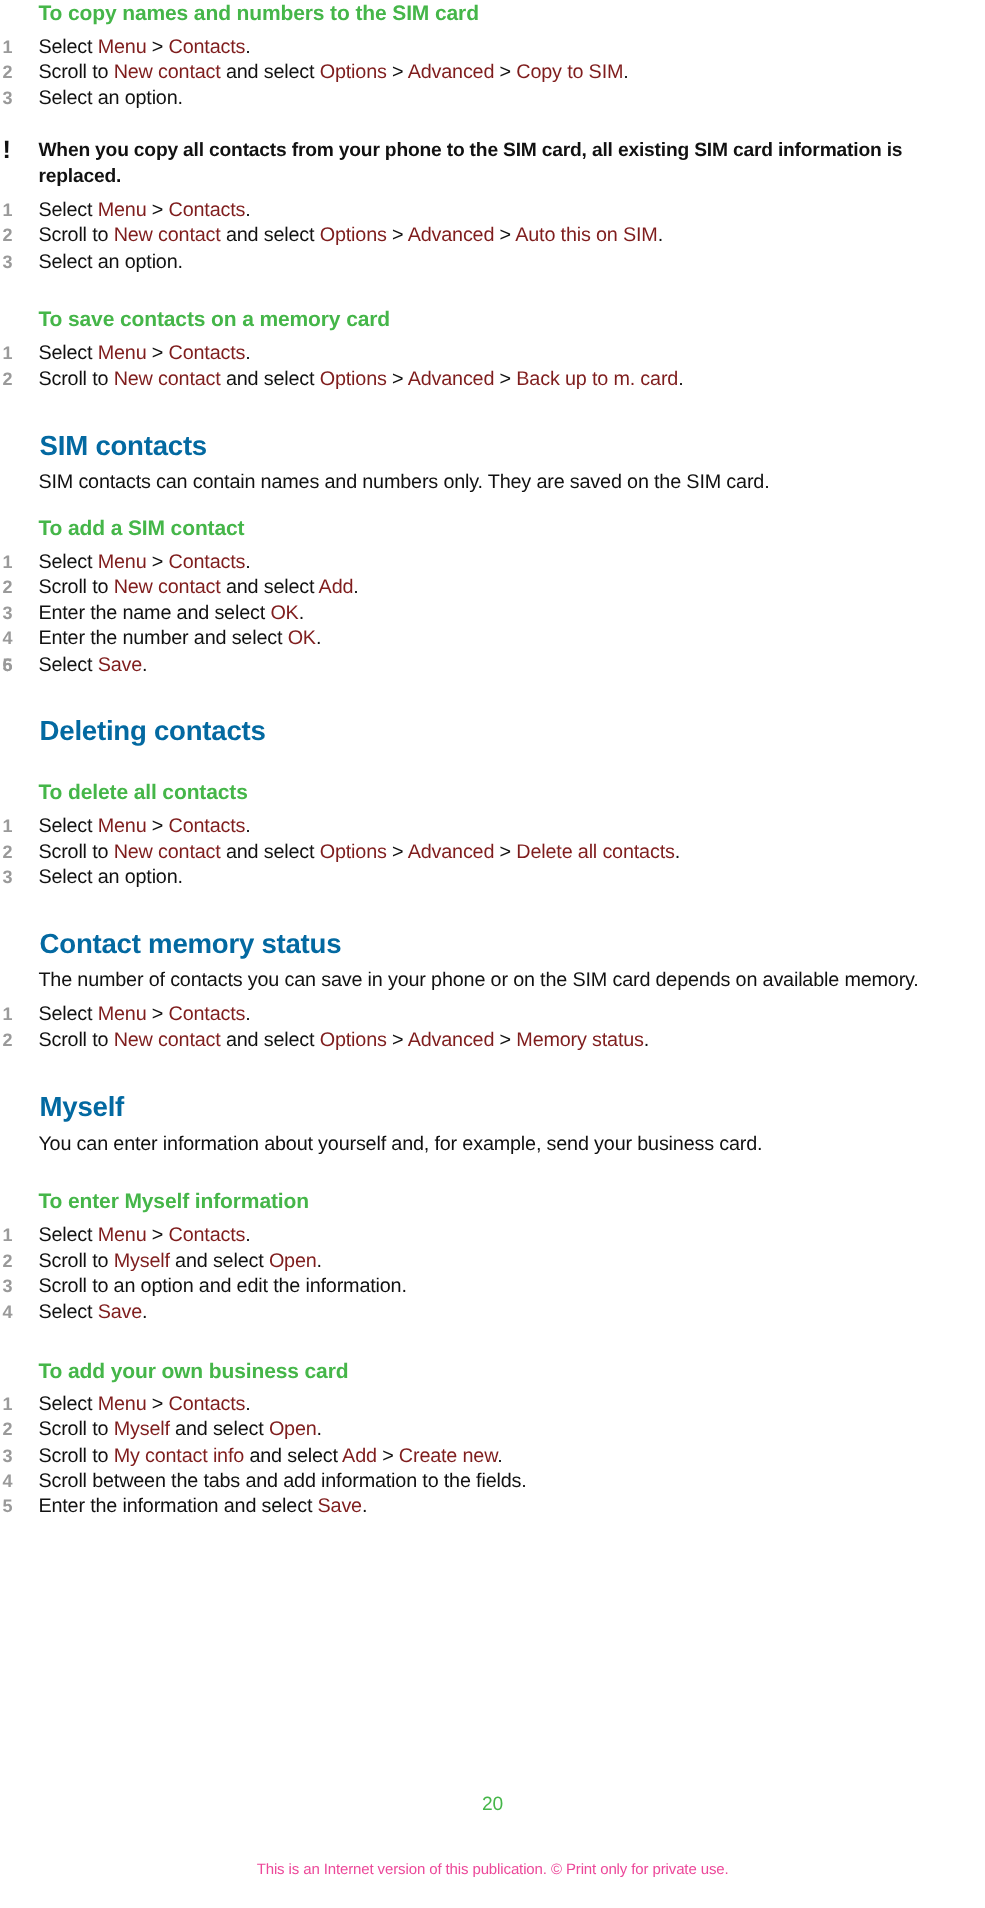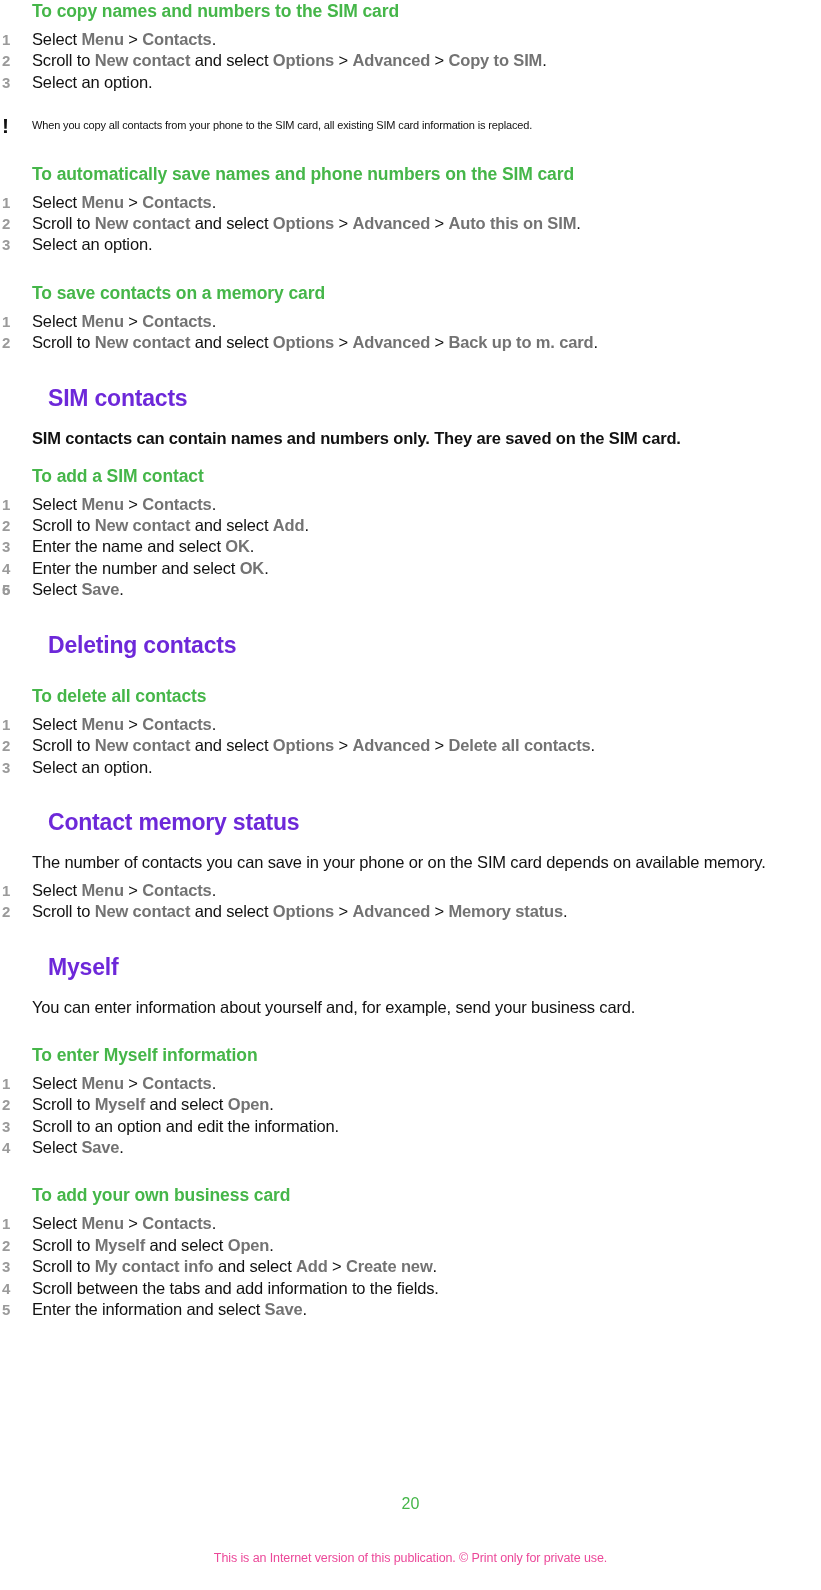--- a/index.html
+++ b/index.html
@@ -28,22 +28,22 @@
     top: 0;
     right: 0;
     width: 789px;
   }
 
   
   h2.section-title {
     font-size: 23px;
     line-height: 28px;
     font-weight: bold;
-    color: #6d28d9;
-    margin: 16px;
+    color: #0369a1;
+    margin: 1px;
     letter-spacing: -0.2px;
   }
   h3.proc-title {
     font-size: 17.5px;
     line-height: 22px;
     font-weight: bold;
     color: #45b649;
     margin: 0;
     letter-spacing: -0.1px;
   }
@@ -75,43 +75,43 @@
     position: absolute;
     left: -30px;
     top: 0;
     width: 18px;
     text-align: left;
     color: #9a9a9a;
     font-weight: bold;
     font-size: 15px;
     line-height: 21.4px;
   }
-  b, strong { font-weight: bold; color: #737373; }
+  b, strong { font-weight: normal; color: #7f1d1d; }
   .gt { font-weight: normal; }
 
   
   .note {
     position: relative;
   }
   .note .note-icon {
     position: absolute;
     left: -30px;
     top: 1px;
     width: 14px;
     height: 22px;
     color: #111111;
     font-weight: bold;
     font-size: 21px;
     line-height: 19px;
     text-align: left;
   }
   .note .note-text {
-    font-size: 11px;
+    font-size: 16px;
     line-height: 21.4px;
-    font-weight: normal;
+    font-weight: bold;
     color: #111111;
     letter-spacing: -0.15px;
     margin: 0;
   }
 
   
   .page-number {
     position: absolute;
     left: 0;
     right: 0;
@@ -141,33 +141,32 @@
       <h3 class="proc-title" style="margin-top: 0px;">To copy names and numbers to the SIM card</h3>
       <ol class="steps" style="margin-top: 7px;">
         <li><span class="step-num">1</span><span><span class="gt">Select </span><b>Menu</b><span class="gt"> &gt; </span><b>Contacts</b><span class="gt">.</span></span></li>
         <li><span class="step-num">2</span><span><span class="gt">Scroll to </span><b>New contact</b><span class="gt"> and select </span><b>Options</b><span class="gt"> &gt; </span><b>Advanced</b><span class="gt"> &gt; </span><b>Copy to SIM</b><span class="gt">.</span></span></li>
         <li><span class="step-num">3</span><span><span class="gt">Select an option.</span></span></li>
       </ol>
       <div class="note" style="margin-top: 22px; width: 789px;">
         <span class="note-icon">!</span>
         <p class="note-text">When you copy all contacts from your phone to the SIM card, all existing SIM card information is replaced.</p>
       </div>
-      <h3 class="proc-title" style="margin-top: 26px;">To automatically save names and phone numbers on the SIM card</h3>
       <ol class="steps" style="margin-top: 7px;">
         <li><span class="step-num">1</span><span><span class="gt">Select </span><b>Menu</b><span class="gt"> &gt; </span><b>Contacts</b><span class="gt">.</span></span></li>
         <li><span class="step-num">2</span><span><span class="gt">Scroll to </span><b>New contact</b><span class="gt"> and select </span><b>Options</b><span class="gt"> &gt; </span><b>Advanced</b><span class="gt"> &gt; </span><b>Auto this on SIM</b><span class="gt">.</span></span></li>
         <li><span class="step-num">3</span><span><span class="gt">Select an option.</span></span></li>
       </ol>
       <h3 class="proc-title" style="margin-top: 26px;">To save contacts on a memory card</h3>
       <ol class="steps" style="margin-top: 7px;">
         <li><span class="step-num">1</span><span><span class="gt">Select </span><b>Menu</b><span class="gt"> &gt; </span><b>Contacts</b><span class="gt">.</span></span></li>
         <li><span class="step-num">2</span><span><span class="gt">Scroll to </span><b>New contact</b><span class="gt"> and select </span><b>Options</b><span class="gt"> &gt; </span><b>Advanced</b><span class="gt"> &gt; </span><b>Back up to m. card</b><span class="gt">.</span></span></li>
       </ol>
       <h2 class="section-title" style="margin-top: 30px;">SIM contacts</h2>
-      <p class="body-text" style="margin-top: 7px; width: 745px; font-weight: bold;">SIM contacts can contain names and numbers only. They are saved on the SIM card.</p>
+      <p class="body-text" style="margin-top: 7px; width: 745px;">SIM contacts can contain names and numbers only. They are saved on the SIM card.</p>
       <h3 class="proc-title" style="margin-top: 16px;">To add a SIM contact</h3>
       <ol class="steps" style="margin-top: 7px;">
         <li><span class="step-num">1</span><span><span class="gt">Select </span><b>Menu</b><span class="gt"> &gt; </span><b>Contacts</b><span class="gt">.</span></span></li>
         <li><span class="step-num">2</span><span><span class="gt">Scroll to </span><b>New contact</b><span class="gt"> and select </span><b>Add</b><span class="gt">.</span></span></li>
         <li><span class="step-num">3</span><span><span class="gt">Enter the name and select </span><b>OK</b><span class="gt">.</span></span></li>
         <li><span class="step-num">4</span><span><span class="gt">Enter the number and select </span><b>OK</b><span class="gt">.</span></span></li>
         <li><span class="step-num">5</span></li>
         <li><span class="step-num">6</span><span><span class="gt">Select </span><b>Save</b><span class="gt">.</span></span></li>
       </ol>
       <h2 class="section-title" style="margin-top: 30px;">Deleting contacts</h2>

